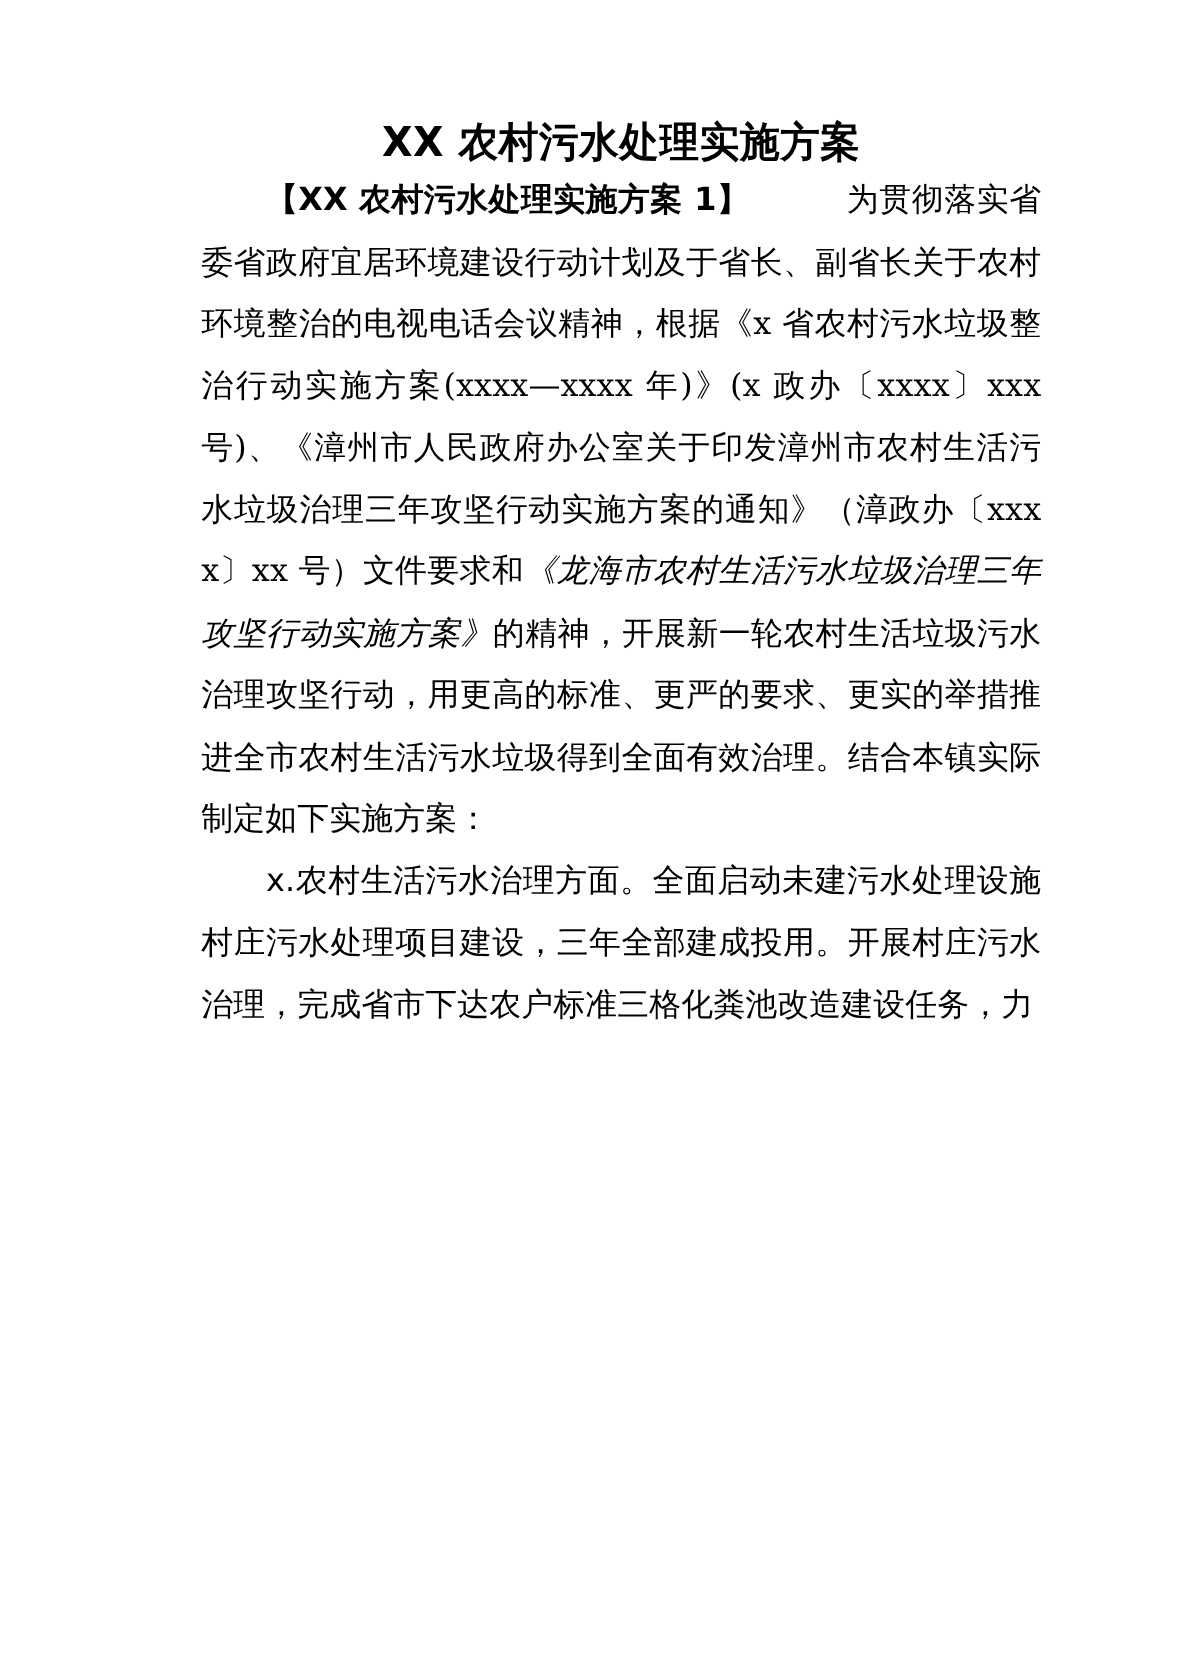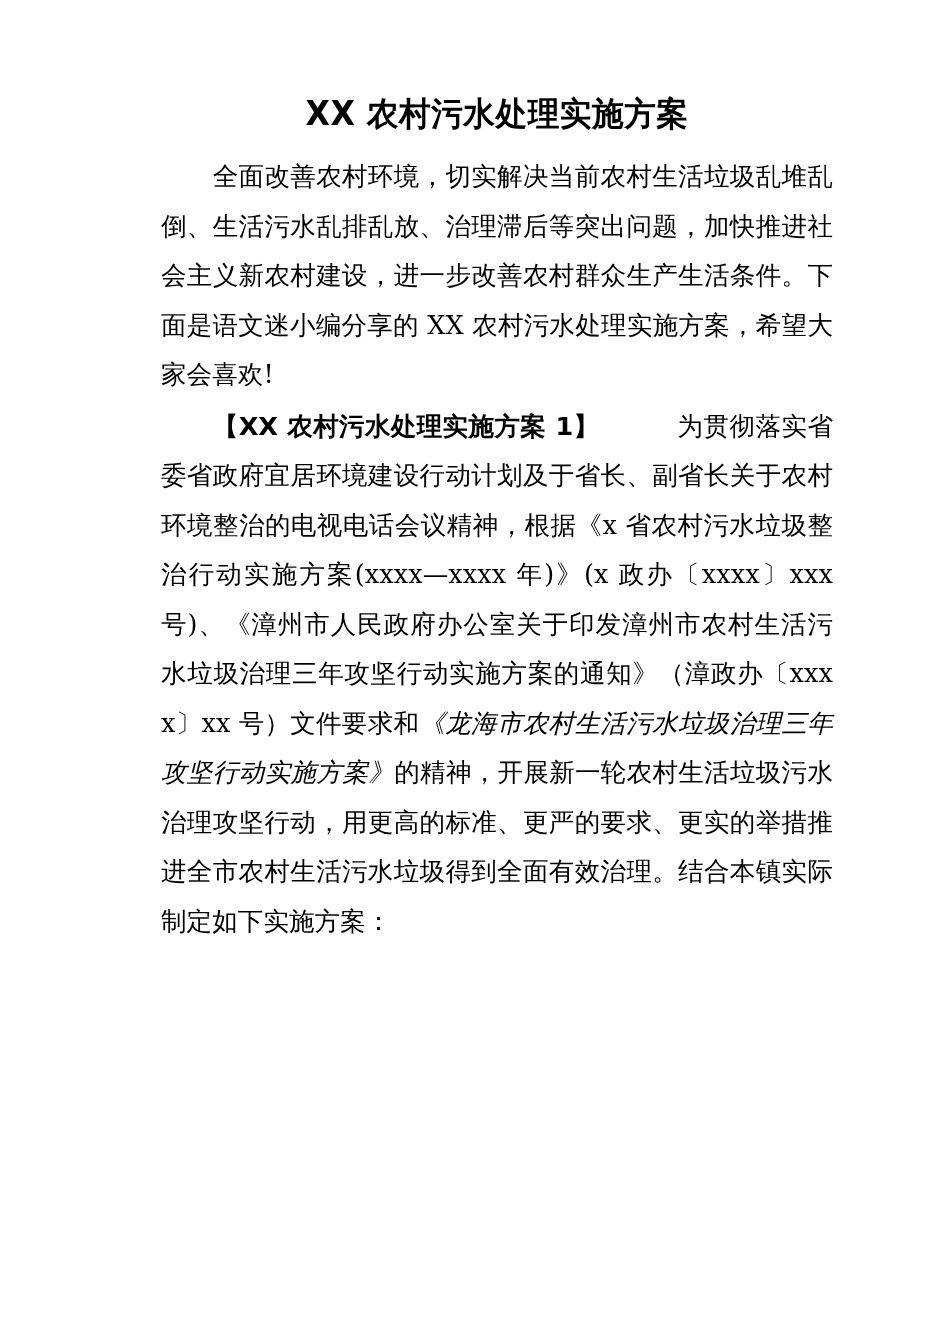--- a/index.html
+++ b/index.html
@@ -104,21 +104,21 @@
   }
 </style>
 </head>
 <body>
 
 <div class="page">
   <div class="content">
 
     <h1 class="doc-title">XX 农村污水处理实施方案</h1>
 
-    <p class="para para-first">　　全面改善农村环境，切实解决当前农村生活垃圾乱堆乱倒、生活污水乱排乱放、治理滞后等突出问题，加快推进社会主义新农村建设，进一步改善农村群众生产生活条件。下面是语文迷小编分享的 XX 农村污水处理实施方案，希望大家会喜欢!</p>
 
     <p class="para para-second"><span class="bold-hei">　　【XX 农村污水处理实施方案 1】</span><span>　　　</span><span>为贯彻落实省委省政府宜居环境建设行动计划及于省长、副省长关于农村环境整治的电视电话会议精神，根据《x 省农村污水垃圾整治行动实施方案(xxxx—xxxx 年)》(x 政办〔xxxx〕xxx 号)、《漳州市人民政府办公室关于印发漳州市农村生活污水垃圾治理三年攻坚行动实施方案的通知》（漳政办〔xxxx〕xx 号）文件要求和</span><span class="kai">《龙海市农村生活污水垃圾治理三年攻坚行动实施方案》</span><span>的精神，开展新一轮农村生活垃圾污水治理攻坚行动，用更高的标准、更严的要求、更实的举措推进全市农村生活污水垃圾得到全面有效治理。结合本镇实际制定如下实施方案：</span></p>
 
 
 
+    <p class="para fs">　　x.农村生活污水治理方面。全面启动未建污水处理设施村庄污水处理项目建设，三年全部建成投用。开展村庄污水治理，完成省市下达农户标准三格化粪池改造建设任务，力</p>
 
   </div>
 </div>
 
 </body></html>

